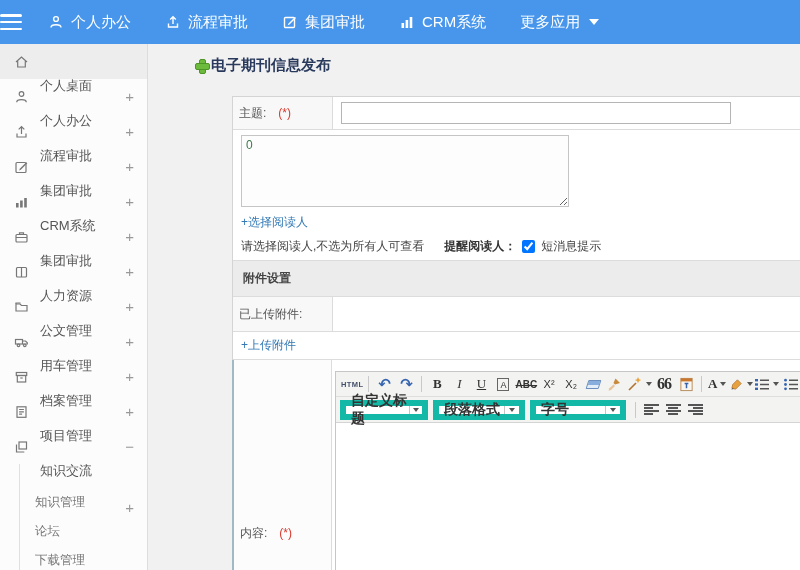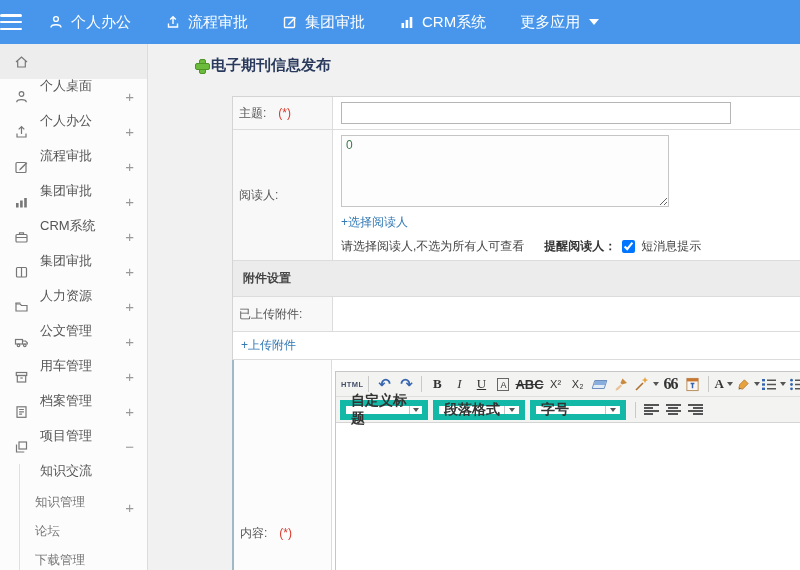--- a/index.html
+++ b/index.html
@@ -72,21 +72,21 @@
   .ed-row.first{ border-bottom:1px solid #dfdfdd; }
   .tb{ display:inline-flex; align-items:center; justify-content:center; min-width:20px; height:21px;
        margin:0 1px; font-size:12px; color:#333; cursor:pointer; border-radius:2px; }
   .tsep{ width:1px; height:16px; background:#c9c9c9; margin:0 4px; flex:0 0 auto;}
   .t-html{ font-size:7.5px; font-weight:bold; color:#44506a; letter-spacing:.4px;}
   .t-undo,.t-redo{ color:#3565b0; font-size:15px; font-weight:bold;}
   .t-bold{ font-weight:bold; font-family:"Liberation Serif",serif; font-size:13px;}
   .t-italic{ font-style:italic; font-family:"Liberation Serif",serif; font-size:13px;}
   .t-under{ text-decoration:underline; font-family:"Liberation Serif",serif; font-size:13px;}
   .t-fontbox{ border:1px solid #666; font-size:9px; padding:0 2px; height:13px; line-height:12px; min-width:0;}
-  .t-strike{ font-size:13px; text-decoration:line-through; font-weight:bold;text-align:right;}
+  .t-strike{ font-size:10px; text-decoration:line-through; font-weight:bold;text-align:right;}
   .t-supsub{ font-size:11px; }
   .t-quote{ font-family:"Liberation Serif",serif; font-weight:bold; font-size:16px; letter-spacing:-1px;text-align:center;}
   .eraser{ width:13px; height:9px; transform:skewX(-18deg); border-radius:1px;
            background:linear-gradient(#88aede 50%, #e3edf8 50%); border:1px solid #6d8fbf;}
   .mini-caret{ width:0;height:0;border-left:3.5px solid transparent;border-right:3.5px solid transparent;border-top:4px solid #555; margin-left:3px;}
   .t-fontcolor{ font-size:13px; font-weight:bold; font-family:"Liberation Serif",serif;}
   
   .sel{ border:6px solid #14b8a6; background:#fff; height:20px; display:flex; align-items:center;
         font-size:14px; color:#333; padding-left:5px; margin-right:5px; cursor:pointer;font-weight:bold;}
   .sel .arrow{ margin-left:auto; border-left:1px solid #c5c5c5; width:15px; height:100%;
@@ -280,23 +280,20 @@
       <div class="label-cell">
         <span>主题:</span>
           <span class="req">(*)</span>
       </div>
       <div class="value-cell">
         <input class="text-input" type="text" style="">
       </div>
     </div>
 
     <div class="frow">
-      <div class="label-cell">
-        <span>阅读人:</span>
-      </div>
       <div class="value-cell">
         <textarea class="readers-area" style="">0</textarea>
         <div class="readers-links">
           <a class="link">+选择阅读人</a>
         </div>
         <div class="readers-hintline">
           <span>请选择阅读人,不选为所有人可查看</span>
           <span class="remind">提醒阅读人：</span>
           <input class="checkbox" type="checkbox" checked="" style="">
           <span>短消息提示</span>

